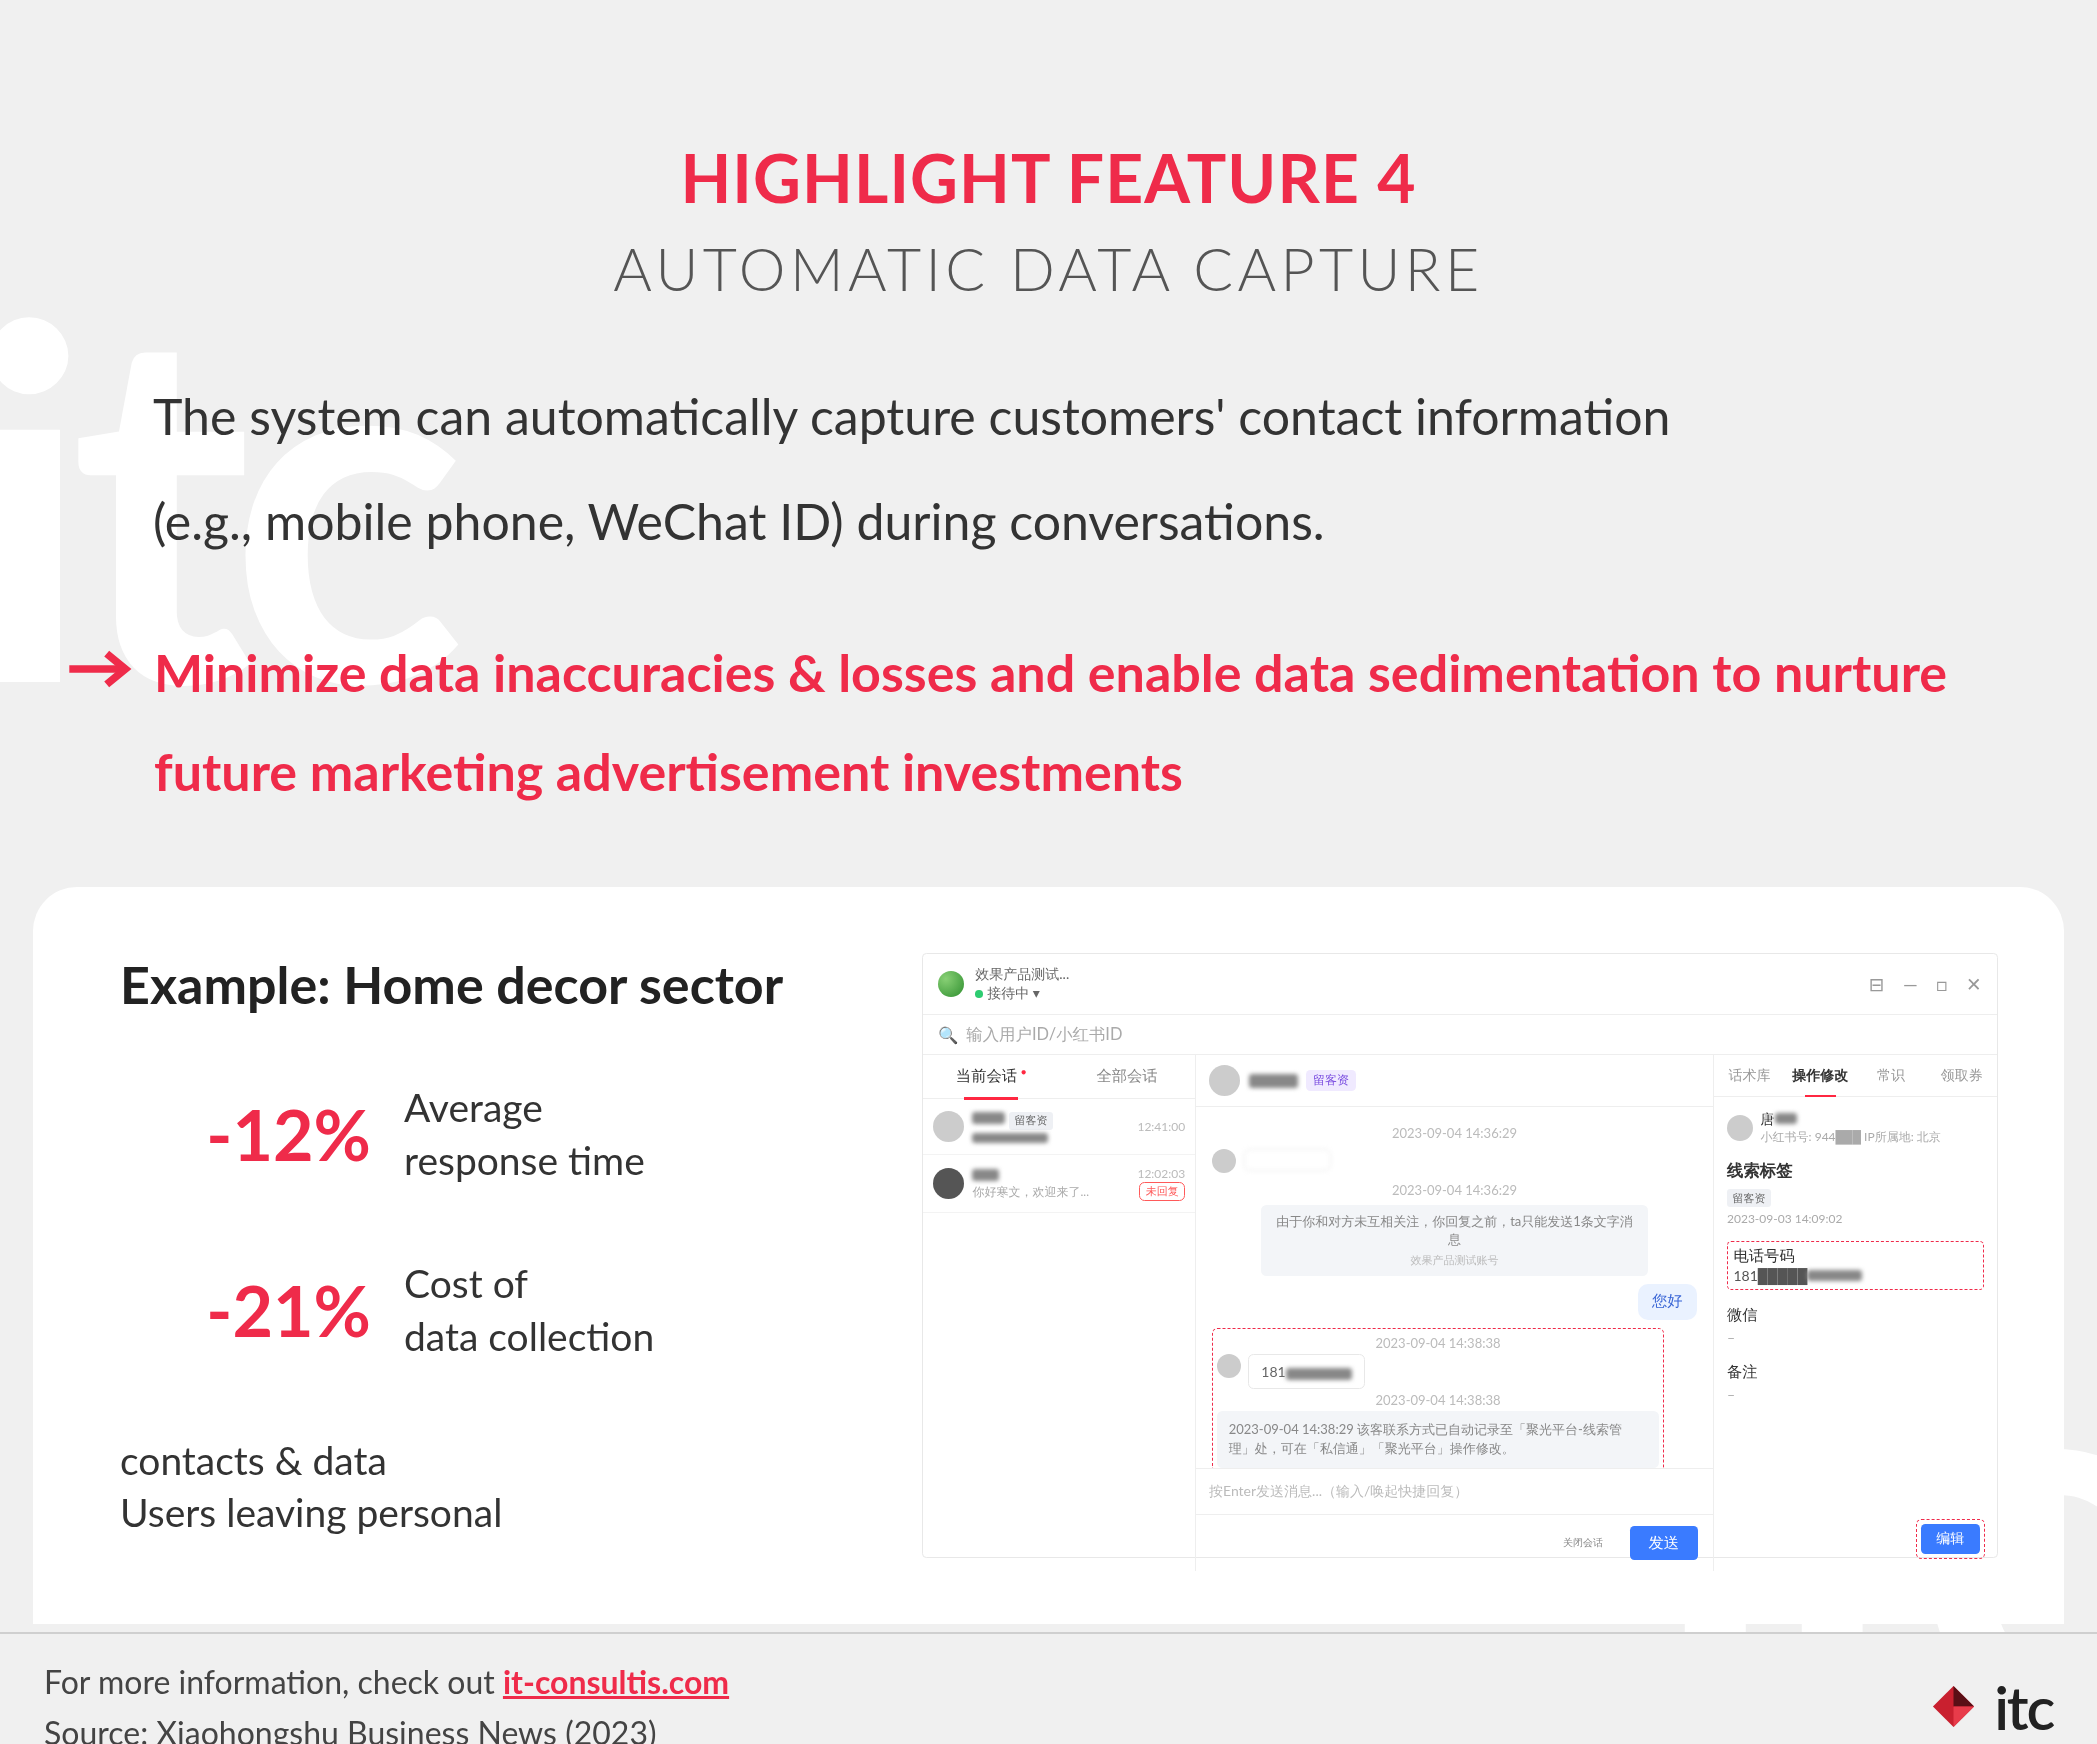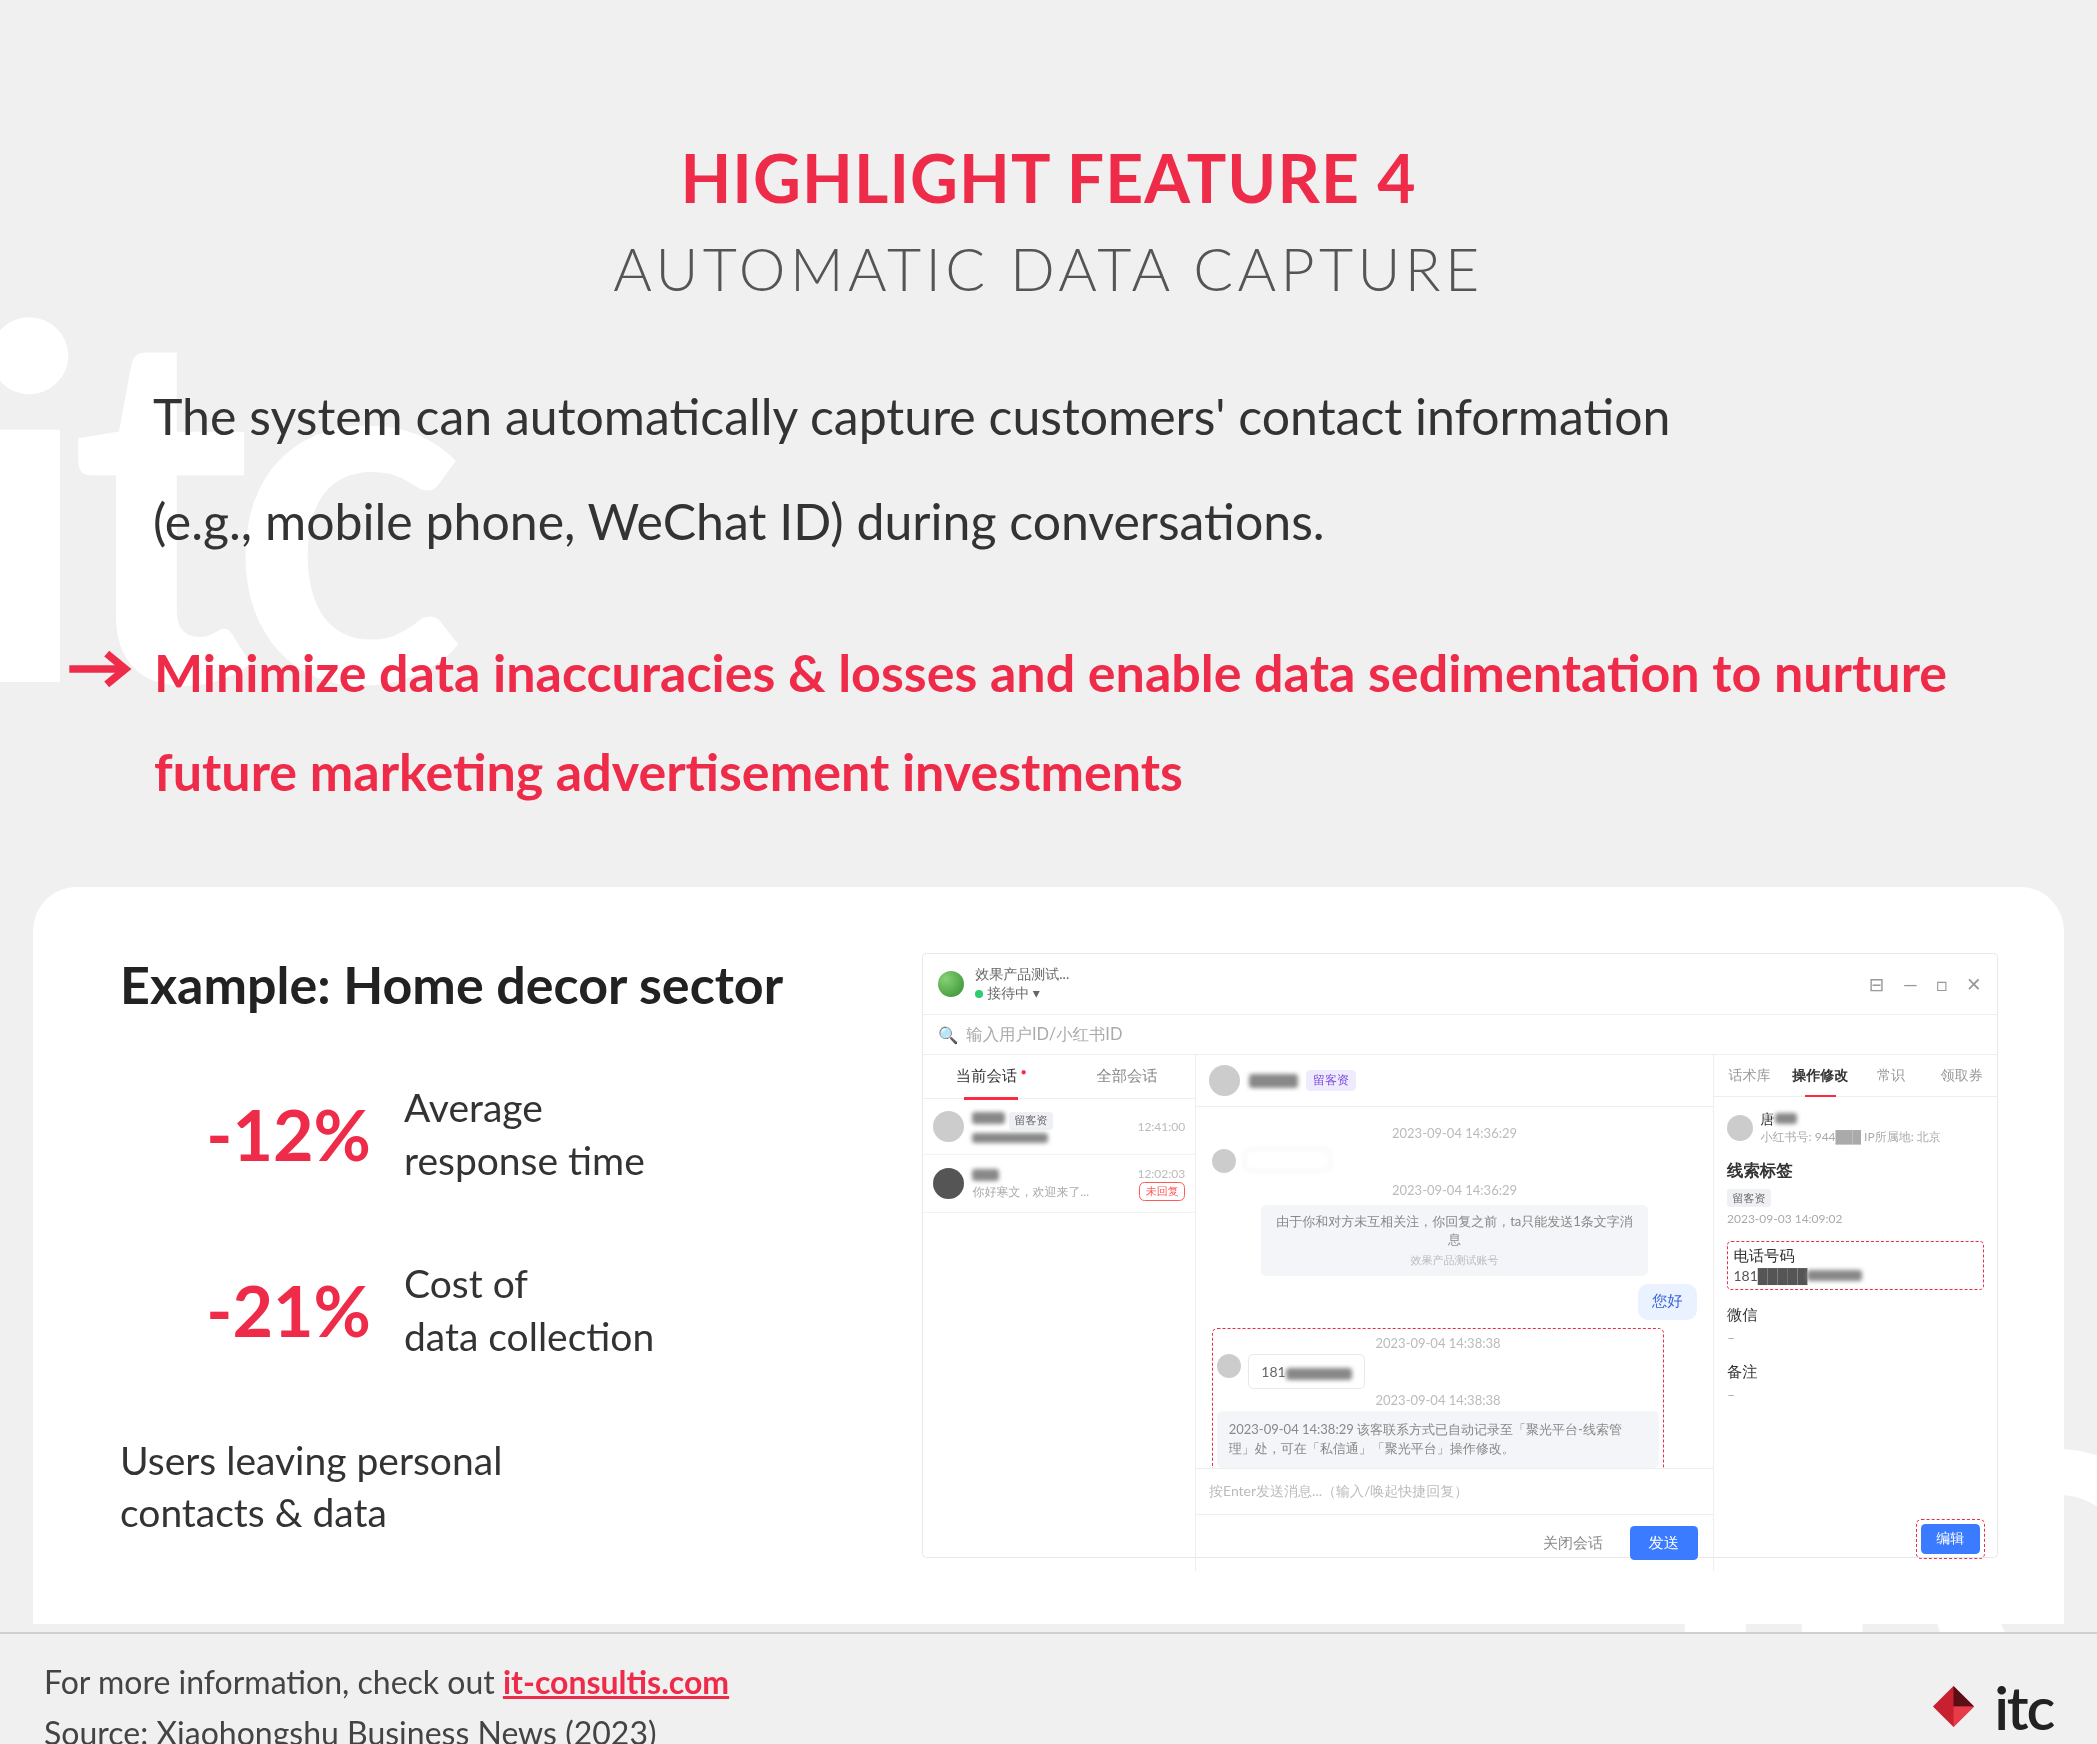--- a/index.html
+++ b/index.html
@@ -158,21 +158,21 @@
   .ts { text-align:center; color:#bbb; font-size:13px; margin:6.6px 0; }
   .sys-bubble { background:#f3f5f8; color:#888; font-size:13px; padding:8.7px 13px; border-radius:5.5px; margin:5.5px auto; max-width:80%; text-align:center; }
   .msg-in { display:flex; gap:7.6px; margin:8.7px 0; }
   .bubble-in { background:#fff; border:1.1px solid #e8e8e8; padding:7.6px 12px; border-radius:5.5px; font-size:14px; }
   .msg-out { display:flex; justify-content:flex-end; margin:7.6px 0; }
   .bubble-out { background:#eaf2ff; color:#3a66d6; padding:7.6px 14px; border-radius:10px; font-size:15.3px; }
   .red-dash { border:1.6px dashed #ef2b4a; border-radius:5.5px; padding:3.3px; }
   .red-dash-inner { background:#f3f5f8; color:#888; font-size:13px; padding:8.7px 12px; border-radius:5.5px; line-height:1.5; }
   .chat-input { border-top:1.1px solid #eee; padding:13px; color:#bbb; font-size:14px; }
   .chat-bottom { border-top:1.1px solid #eee; padding:11px 15.3px; display:flex; gap:13px; justify-content:flex-end; align-items:center; }
-  .btn-ghost { color:#888; font-size:15px; padding:5.5px 14px; }
+  .btn-ghost { color:#888; font-size:10px; padding:5.5px 14px; }
   .btn-blue { background:#3a7bff; color:#fff; font-size:15.3px; padding:6.6px 18.6px; border-radius:4.4px; }
   .app-right { width:284px; border-left:1.1px solid #eee; display:flex; flex-direction:column; }
   .r-tabs { display:flex; border-bottom:1.1px solid #eee; }
   .r-tab { flex:1; text-align:center; padding:11px 2.2px; font-size:14px; color:#999; position:relative; }
   .r-tab.active { color:#333; font-weight:600; }
   .r-tab.active::after { content:""; position:absolute; bottom:-1.1px; left:28%; right:28%; height:2.2px; background:#ff2741; }
   .r-body { padding:13px; font-size:14px; color:#555; flex:1; }
   .r-user { display:flex; align-items:center; gap:7.6px; margin-bottom:14px; }
   .r-section-title { font-weight:600; color:#333; margin:11px 0 5.5px; font-size:16.4px; }
   .r-sub { color:#aaa; font-size:12px; }
@@ -241,22 +241,22 @@
       </div>
       <div class="stat-row">
         <div class="stat-value">-21%</div>
         <div class="stat-label">
           <div>Cost of</div>
           <div>data collection</div>
         </div>
       </div>
       <div class="stat-row">
         <div class="stat-label">
+          <div>contacts &amp; data</div>
           <div>Users leaving personal</div>
-          <div>contacts &amp; data</div>
         </div>
       </div>
     </div>
 
     <div class="card-right">
       <div class="app-topbar">
         <div class="wm-ico"></div>
         <div class="app-title-block">
           <div>效果产品测试...</div>
           <div><span class="status-dot"></span><span>接待中</span> ▾</div>

